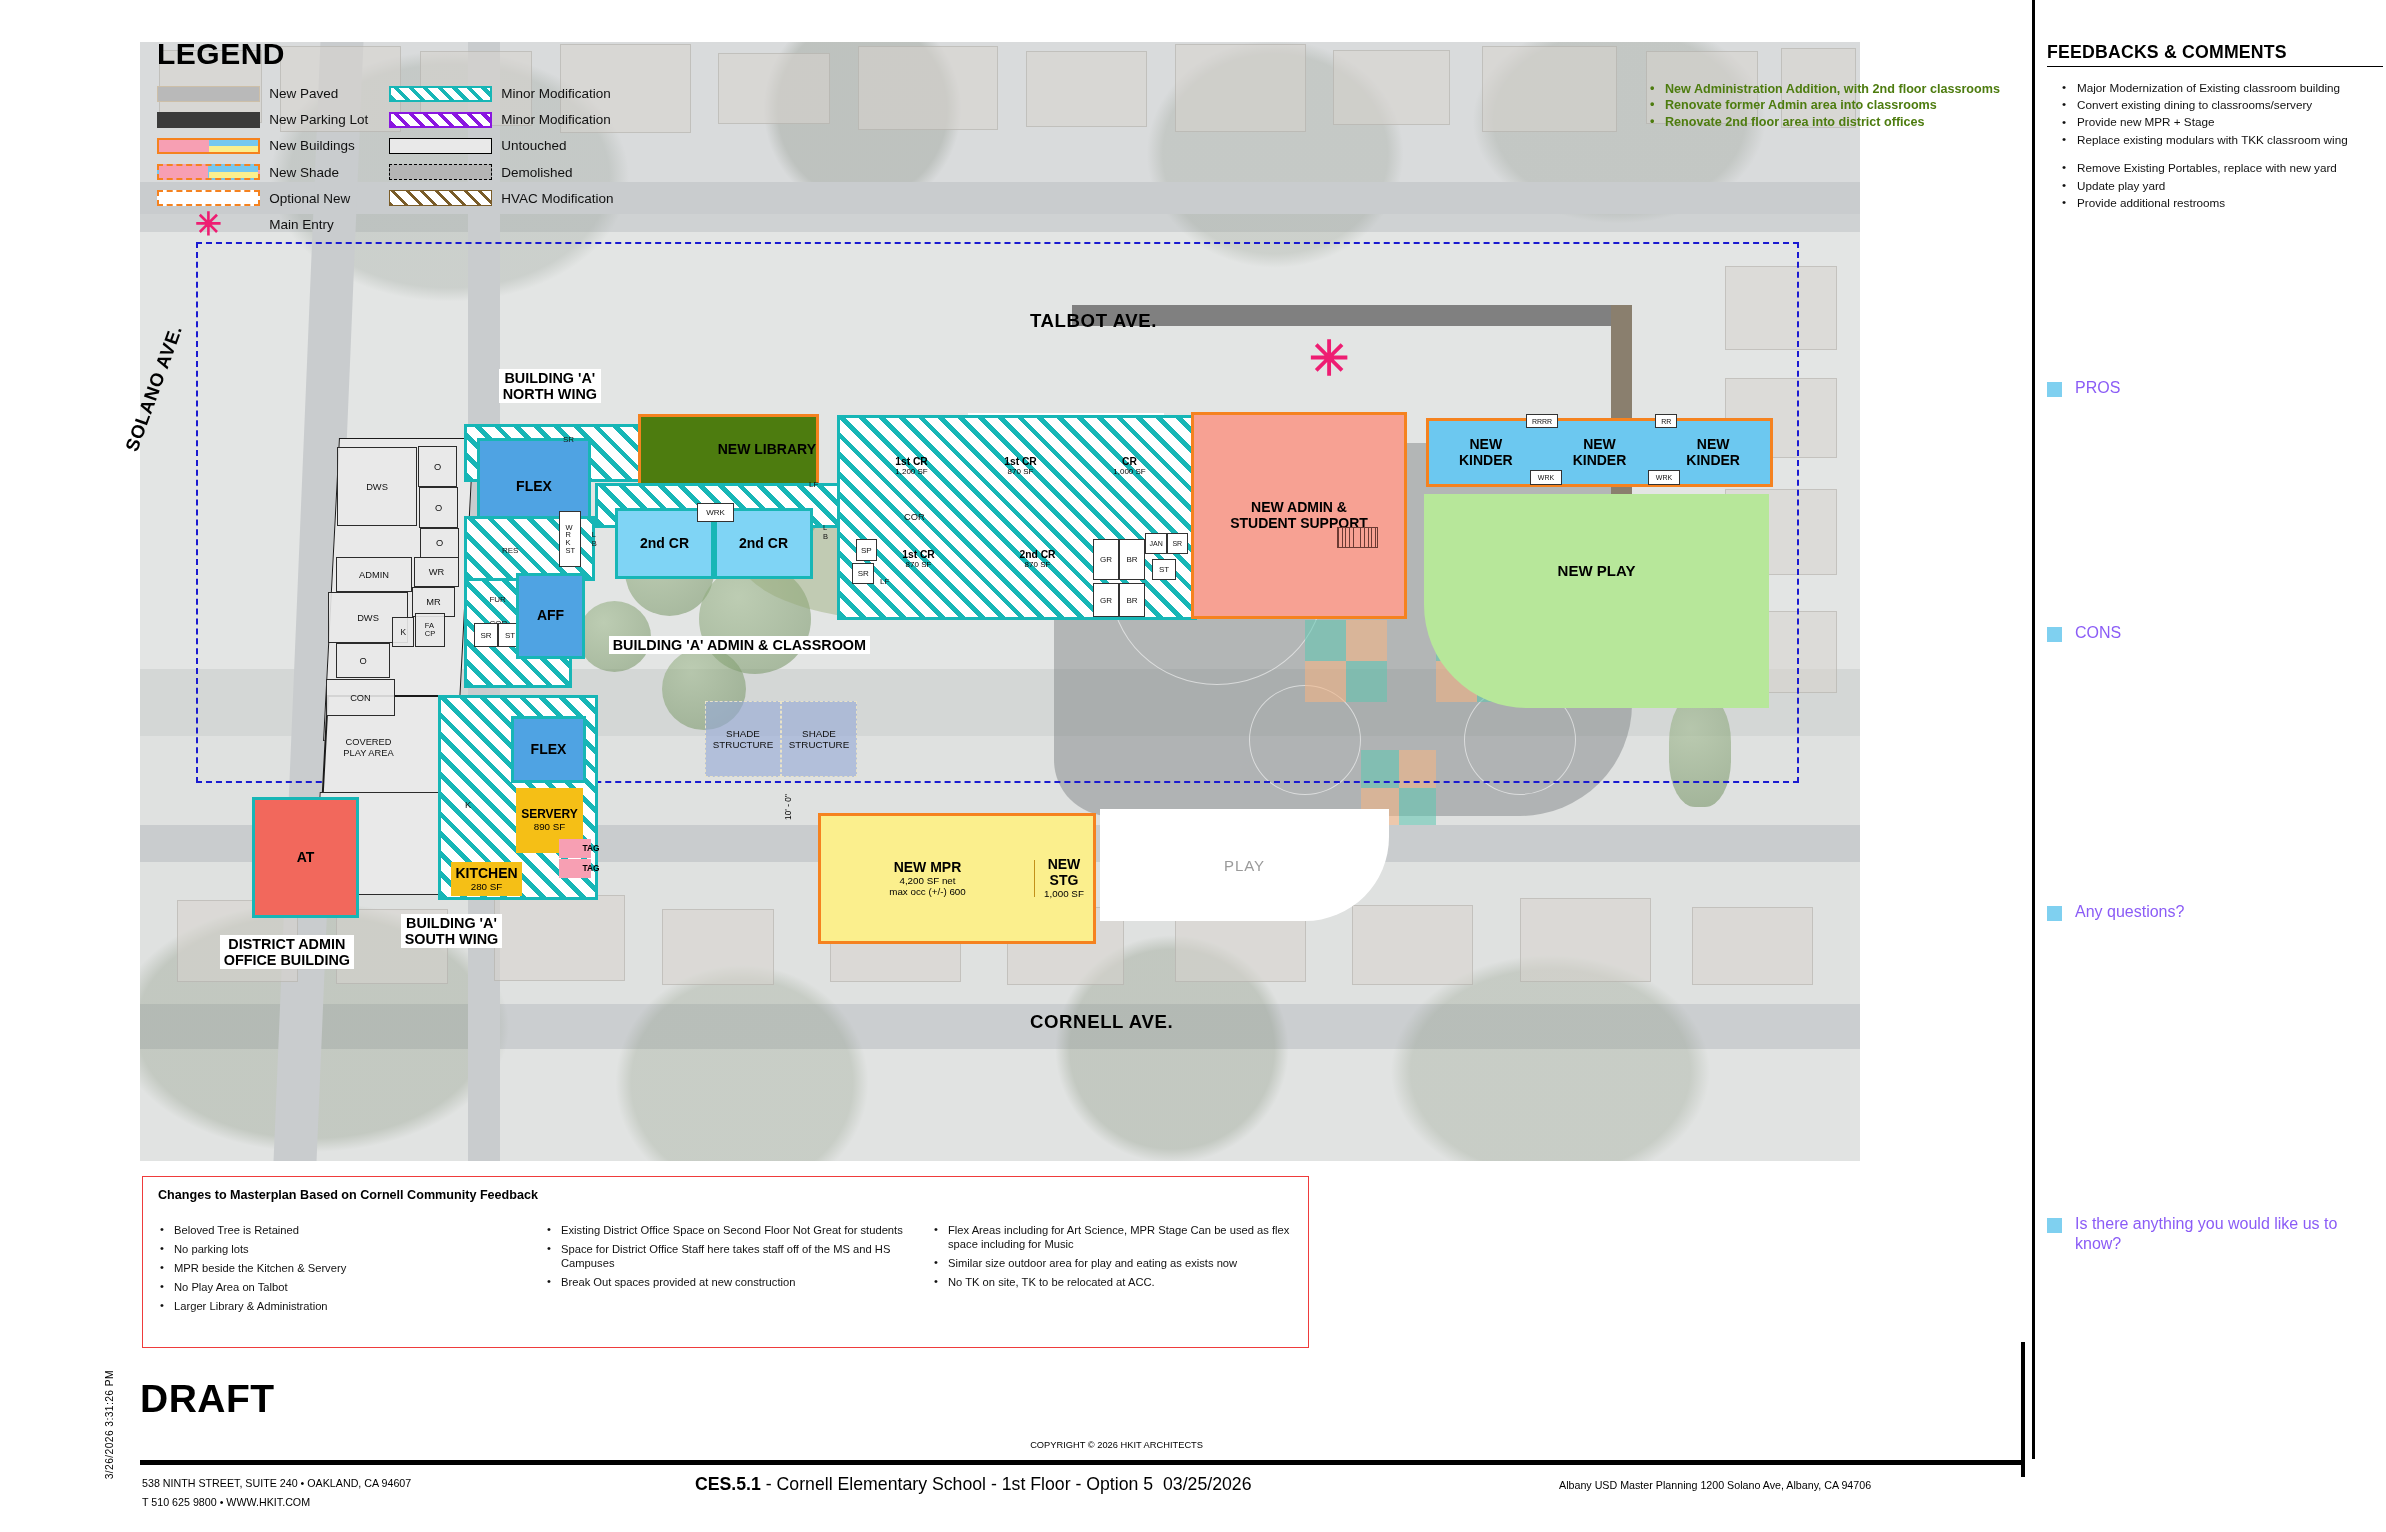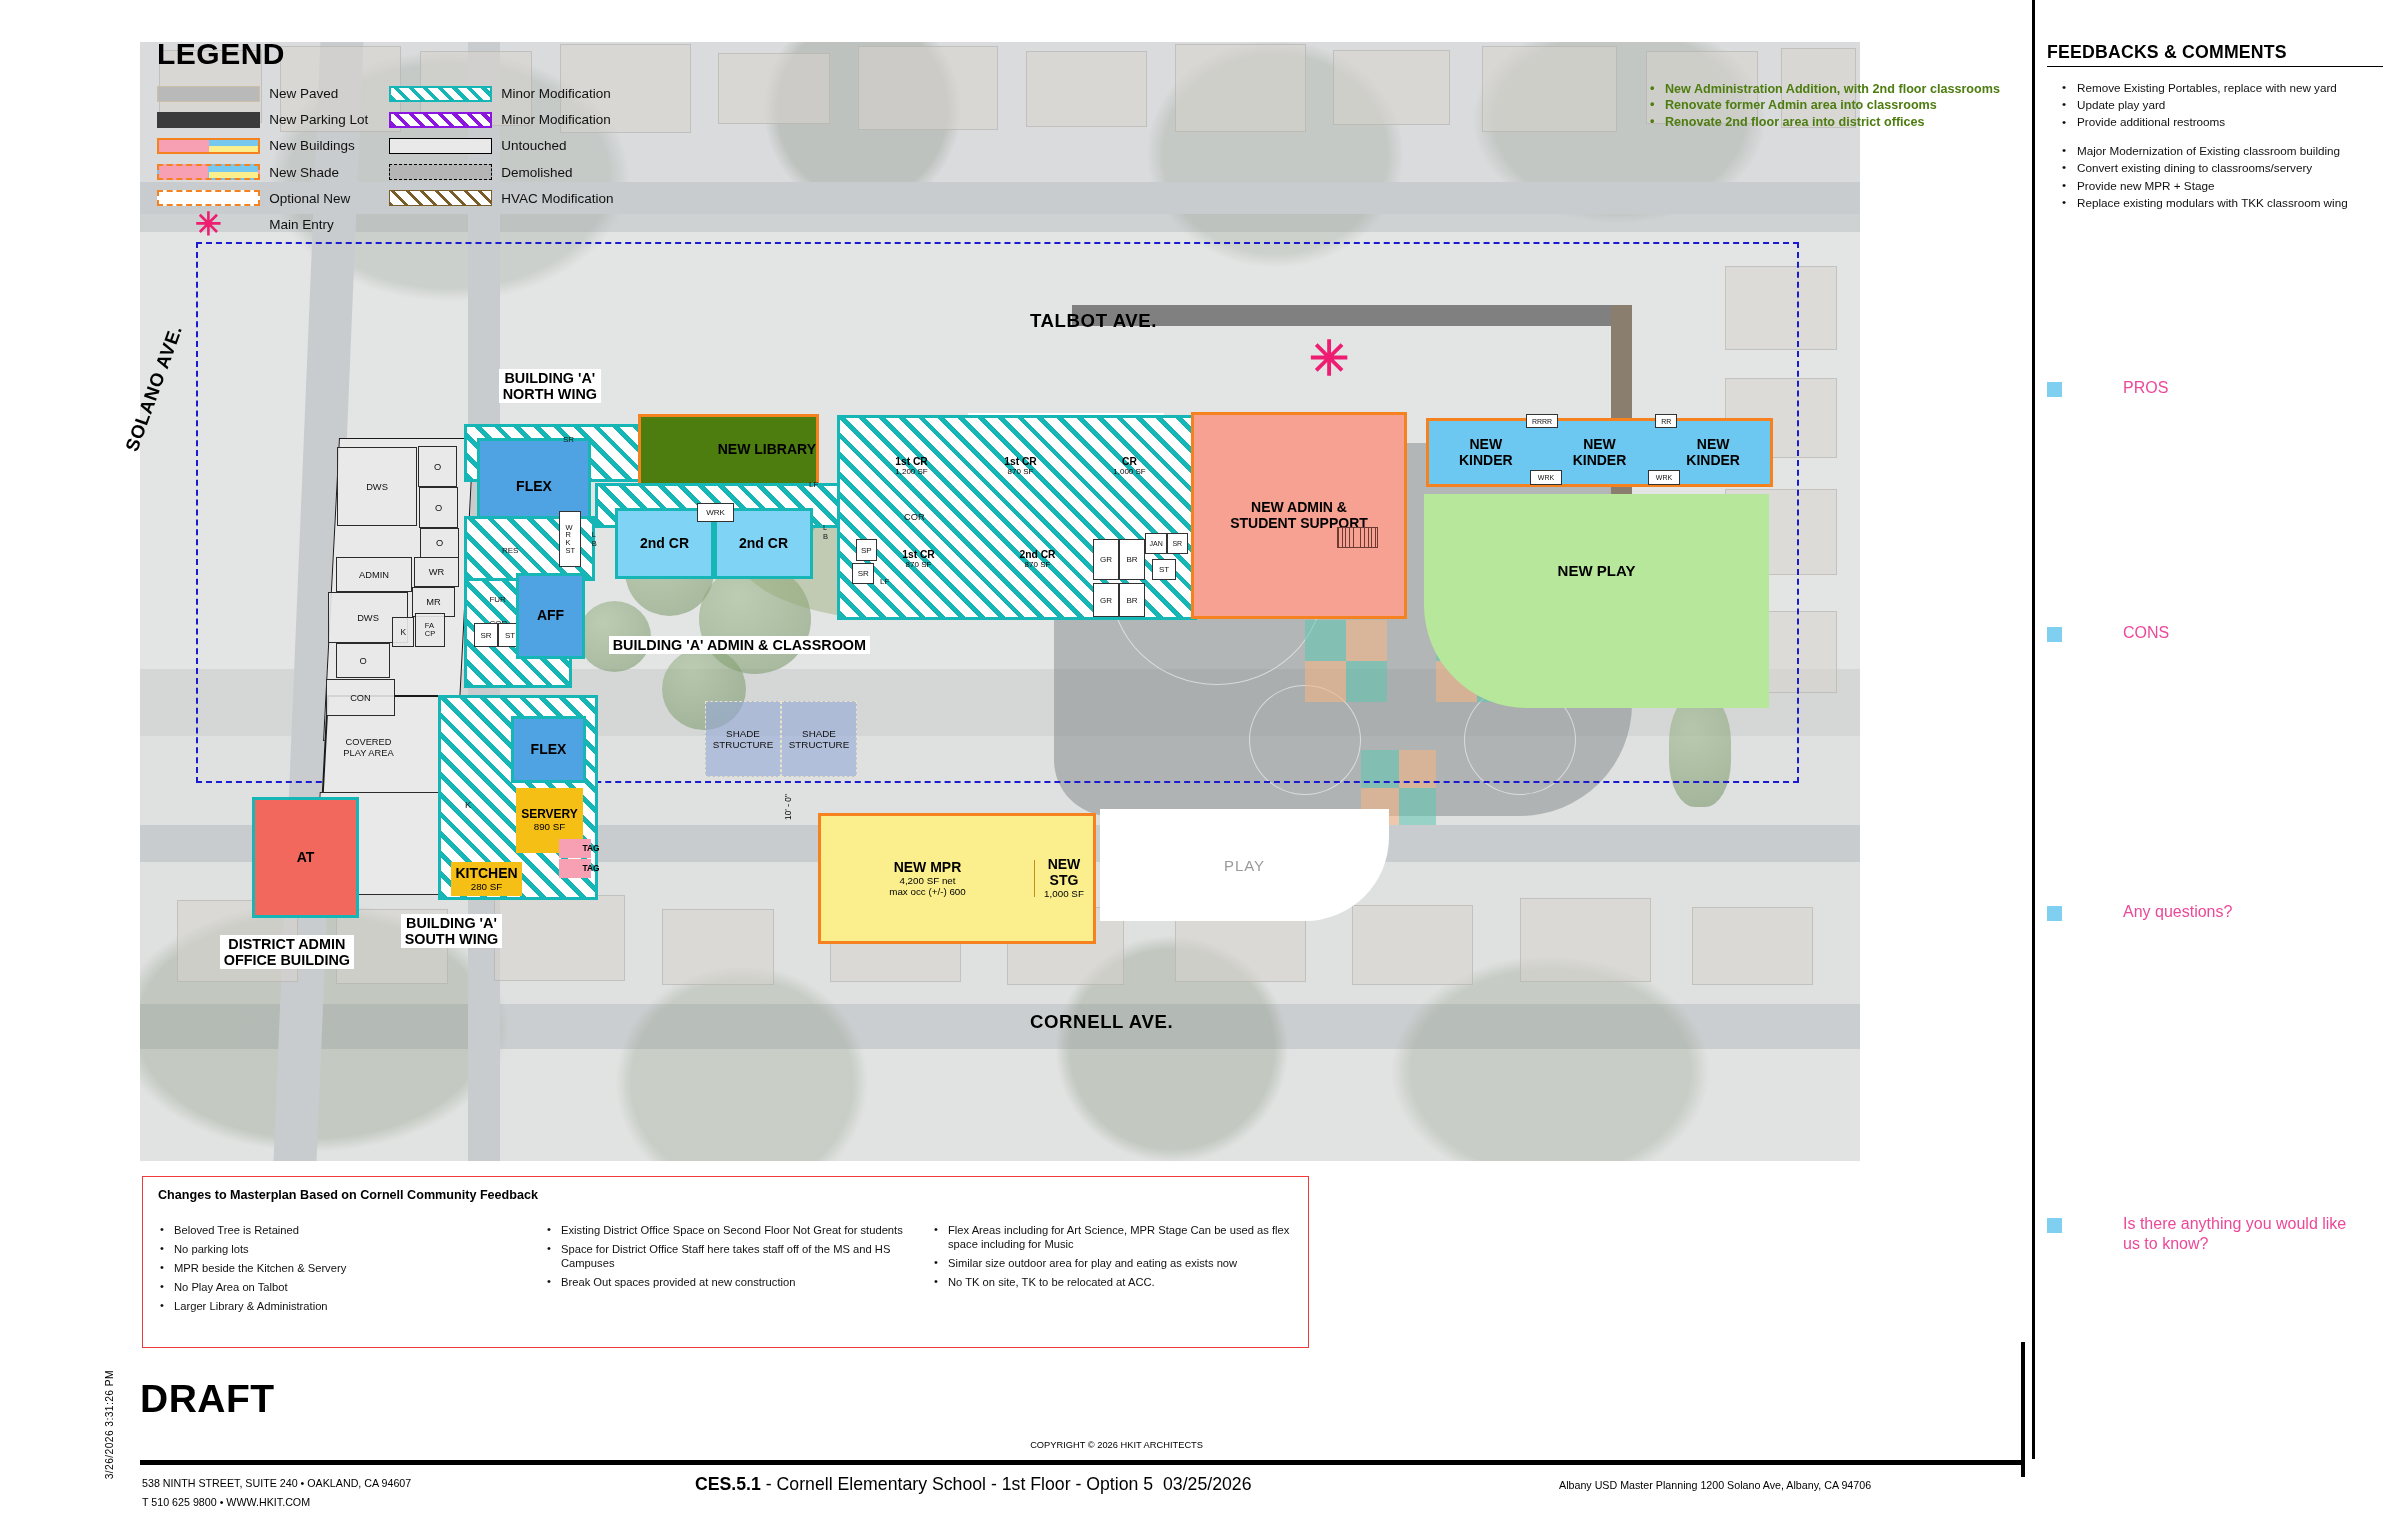--- a/index.html
+++ b/index.html
@@ -140,21 +140,21 @@
   .divider-v{ position:absolute; left:2032px; top:0; width:2.8px; height:1459px; background:#000; }
   .sidebar{ position:absolute; left:2047px; top:42px; width:336px; }
   .sb-head{ font-size:17.7px; font-weight:bold; color:#000; border-bottom:1.9px solid #000;
     padding-bottom:2.8px; margin-bottom:13px; letter-spacing:0.2px; }
   .sb-group{ margin-bottom:13px; padding-left:15px; }
   .sb-group li{ list-style:none; position:relative; padding-left:15px; font-size:11.7px;
     color:#111; line-height:1.32; margin-bottom:1.9px; }
   .sb-group li:before{ content:"\2022"; position:absolute; left:0; top:-0.9px; }
   .sb-item{ position:absolute; display:flex; align-items:flex-start; gap:13px; }
   .sb-sq{ width:15px; height:15px; background:#7fd0f0; flex:0 0 15px; margin-top:3.7px; }
-  .sb-txt{ font-size:16px; color:#ec4899; line-height:1.26;margin-left:48px; }
+  .sb-txt{ font-size:16px; color:#8b5cf6; line-height:1.26; }
 </style>
 </head>
 <body>
 
 <div class="page">
 
   <div class="plan-canvas">
 
     <div class="road-h" style="top:140px;height:32px;"></div>
     <div class="road-h" style="top:783px;height:37px;"></div>
@@ -500,30 +500,30 @@
     <b>CES.5.1</b>
     <span>-  Cornell Elementary School - 1st Floor - Option 5</span>
     &nbsp;<span>03/25/2026</span>
   </div>
   <div class="tb-right">Albany USD Master Planning 1200 Solano Ave, Albany, CA 94706</div>
 
   <div class="divider-v"></div>
   <div class="sidebar">
     <div class="sb-head">FEEDBACKS &amp; COMMENTS</div>
     <ul class="sb-group">
-      <li>Remove Existing Portables, replace with new yard</li>
-      <li>Update play yard</li>
-      <li>Provide additional restrooms</li>
-    </ul>
-    <ul class="sb-group">
       <li>Major Modernization of Existing classroom building</li>
       <li>Convert existing dining to classrooms/servery</li>
       <li>Provide new MPR + Stage</li>
       <li>Replace existing modulars with TKK classroom wing</li>
     </ul>
+    <ul class="sb-group">
+      <li>Remove Existing Portables, replace with new yard</li>
+      <li>Update play yard</li>
+      <li>Provide additional restrooms</li>
+    </ul>
   </div>
 
   <div class="sb-item" style="left:2047px;top:378px;width:317px;">
     <span class="sb-sq"></span>
     <span class="sb-txt">PROS</span>
   </div>
   <div class="sb-item" style="left:2047px;top:623px;width:317px;">
     <span class="sb-sq"></span>
     <span class="sb-txt">CONS</span>
   </div>

